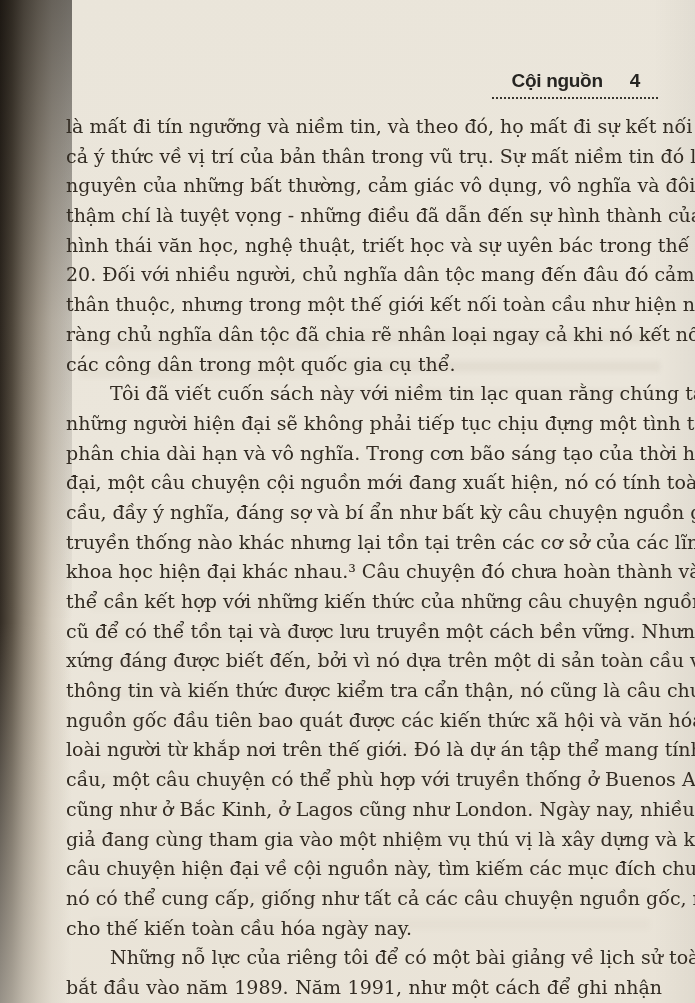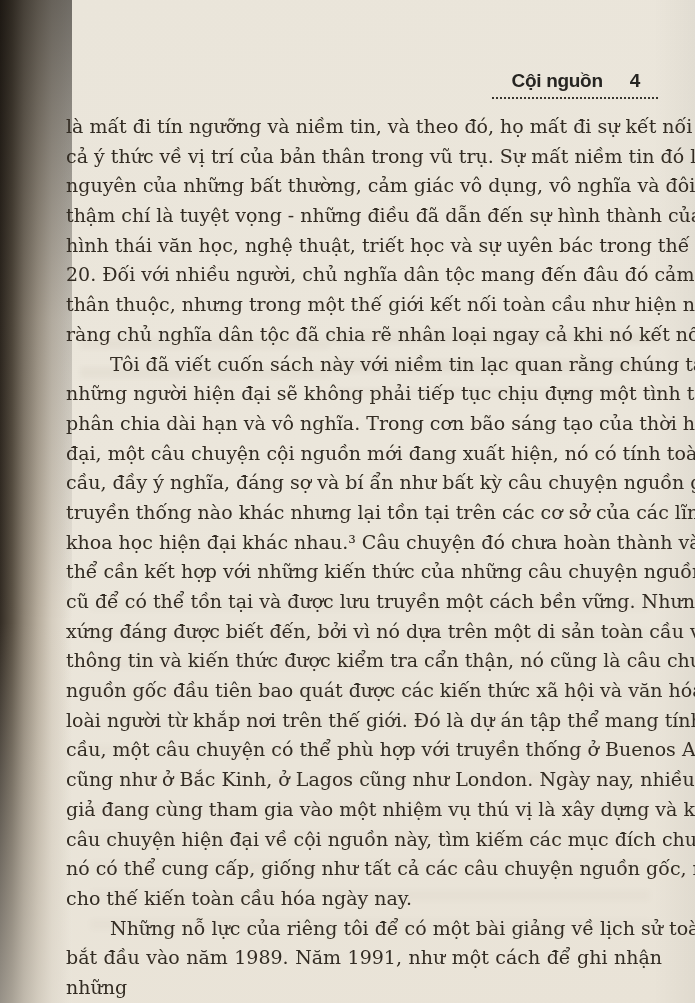--- a/index.html
+++ b/index.html
@@ -86,20 +86,21 @@
   <div class="body-text" id="body-root">
       <div class="paragraph">
         <div class="line">là mất đi tín ngưỡng và niềm tin, và theo đó, họ mất đi sự kết nối và</div>
         <div class="line">cả ý thức về vị trí của bản thân trong vũ trụ. Sự mất niềm tin đó là căn</div>
         <div class="line">nguyên của những bất thường, cảm giác vô dụng, vô nghĩa và đôi khi</div>
         <div class="line">thậm chí là tuyệt vọng - những điều đã dẫn đến sự hình thành của các</div>
         <div class="line">hình thái văn học, nghệ thuật, triết học và sự uyên bác trong thế kỷ</div>
         <div class="line">20. Đối với nhiều người, chủ nghĩa dân tộc mang đến đâu đó cảm giác</div>
         <div class="line">thân thuộc, nhưng trong một thế giới kết nối toàn cầu như hiện nay, rõ</div>
         <div class="line">ràng chủ nghĩa dân tộc đã chia rẽ nhân loại ngay cả khi nó kết nối được</div>
+        <div class="line last">các công dân trong một quốc gia cụ thể.</div>
       </div>
       <div class="paragraph">
         <div class="line indent">Tôi đã viết cuốn sách này với niềm tin lạc quan rằng chúng ta,</div>
         <div class="line">những người hiện đại sẽ không phải tiếp tục chịu đựng một tình trạng</div>
         <div class="line">phân chia dài hạn và vô nghĩa. Trong cơn bão sáng tạo của thời hiện</div>
         <div class="line">đại, một câu chuyện cội nguồn mới đang xuất hiện, nó có tính toàn</div>
         <div class="line">cầu, đầy ý nghĩa, đáng sợ và bí ẩn như bất kỳ câu chuyện nguồn gốc</div>
         <div class="line">truyền thống nào khác nhưng lại tồn tại trên các cơ sở của các lĩnh vực</div>
         <div class="line">khoa học hiện đại khác nhau.³ Câu chuyện đó chưa hoàn thành và có</div>
         <div class="line">thể cần kết hợp với những kiến thức của những câu chuyện nguồn gốc</div>

